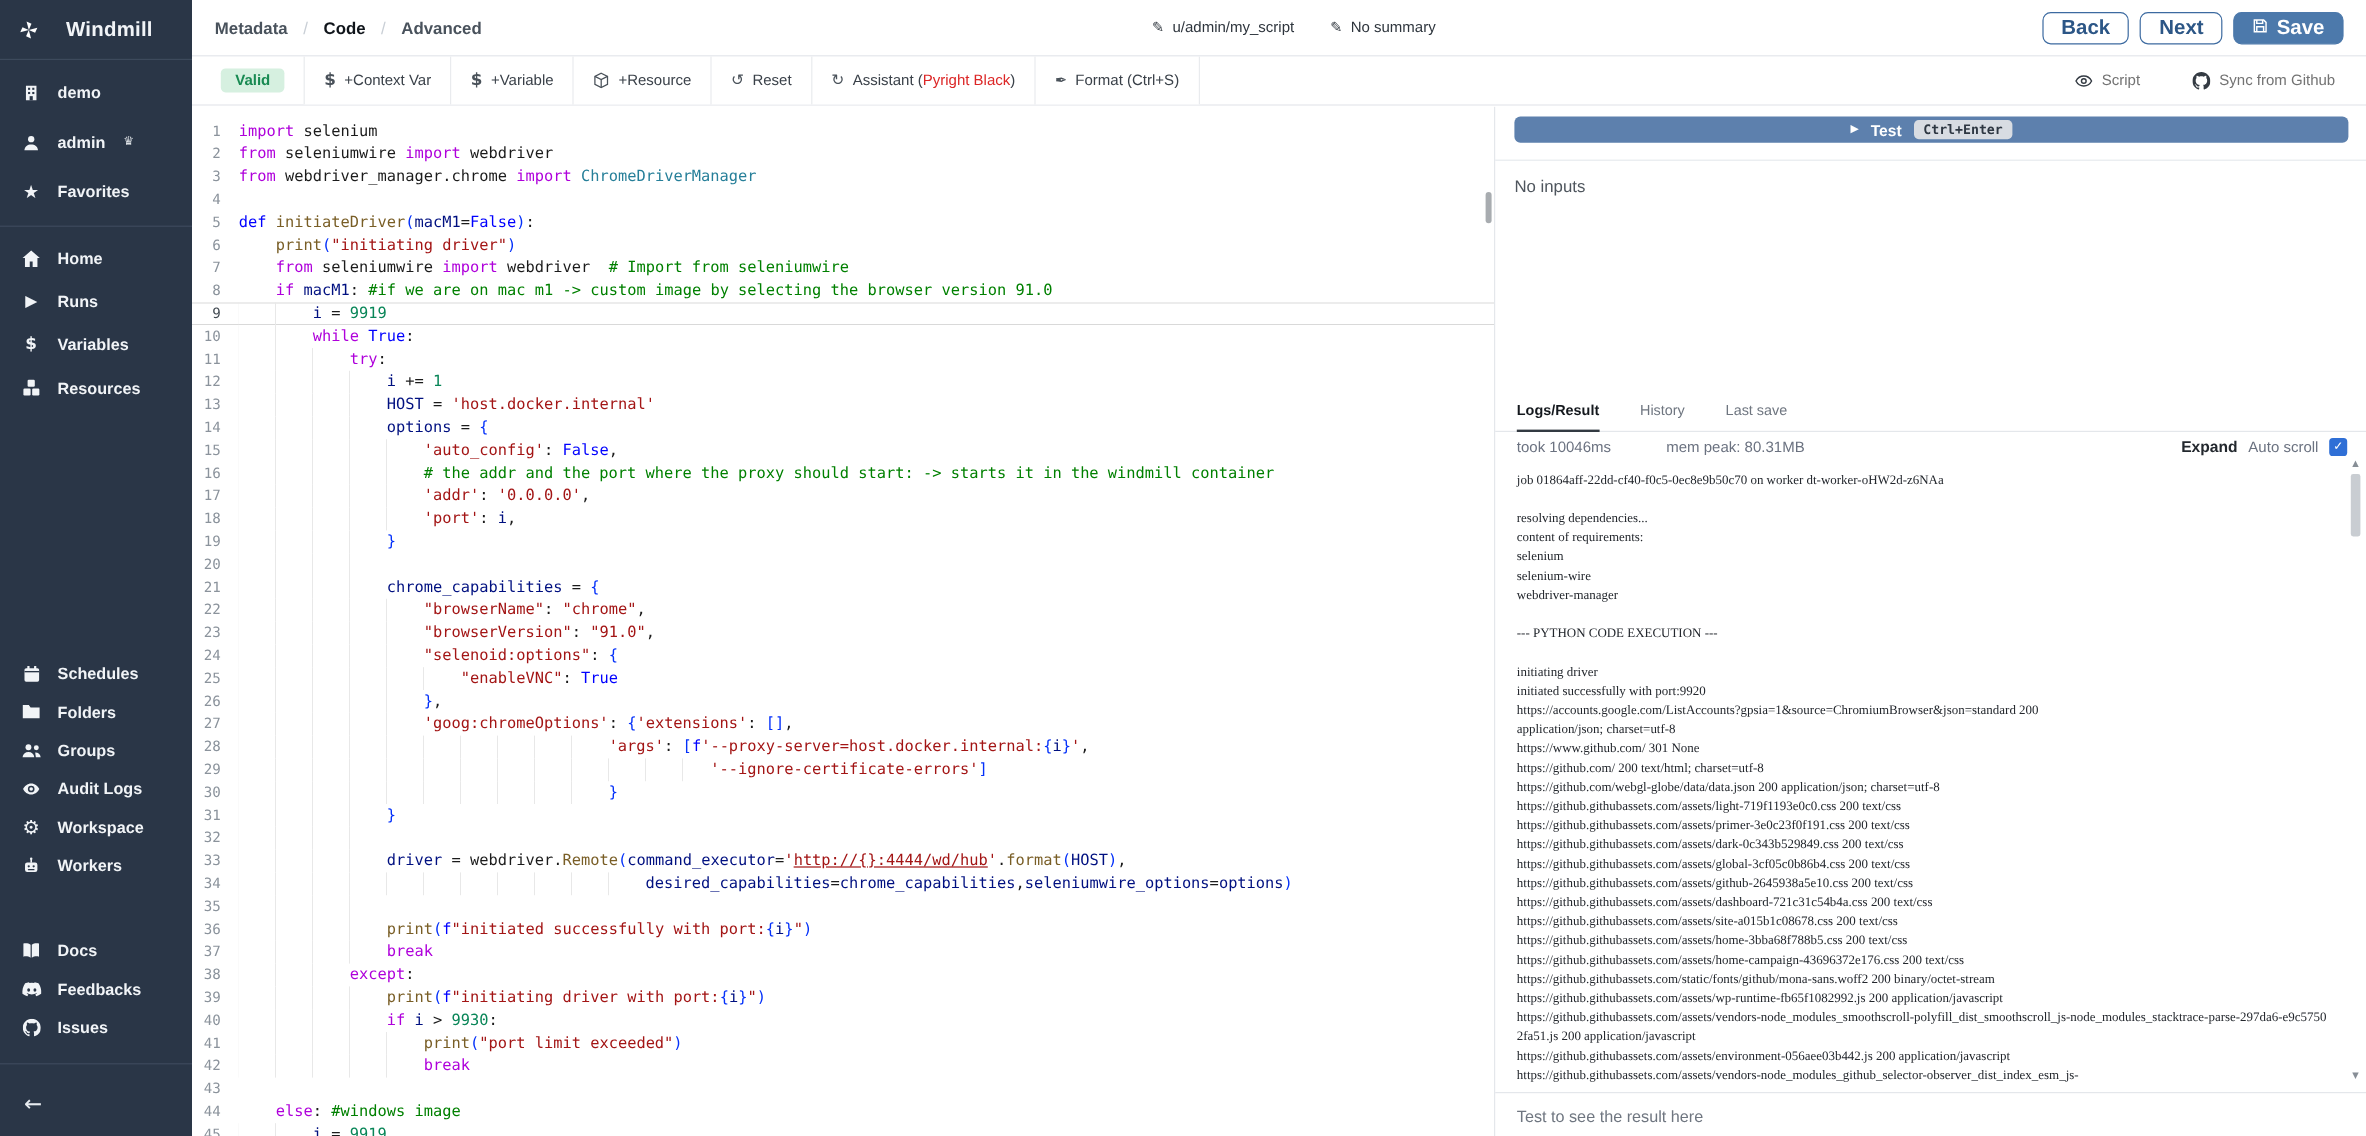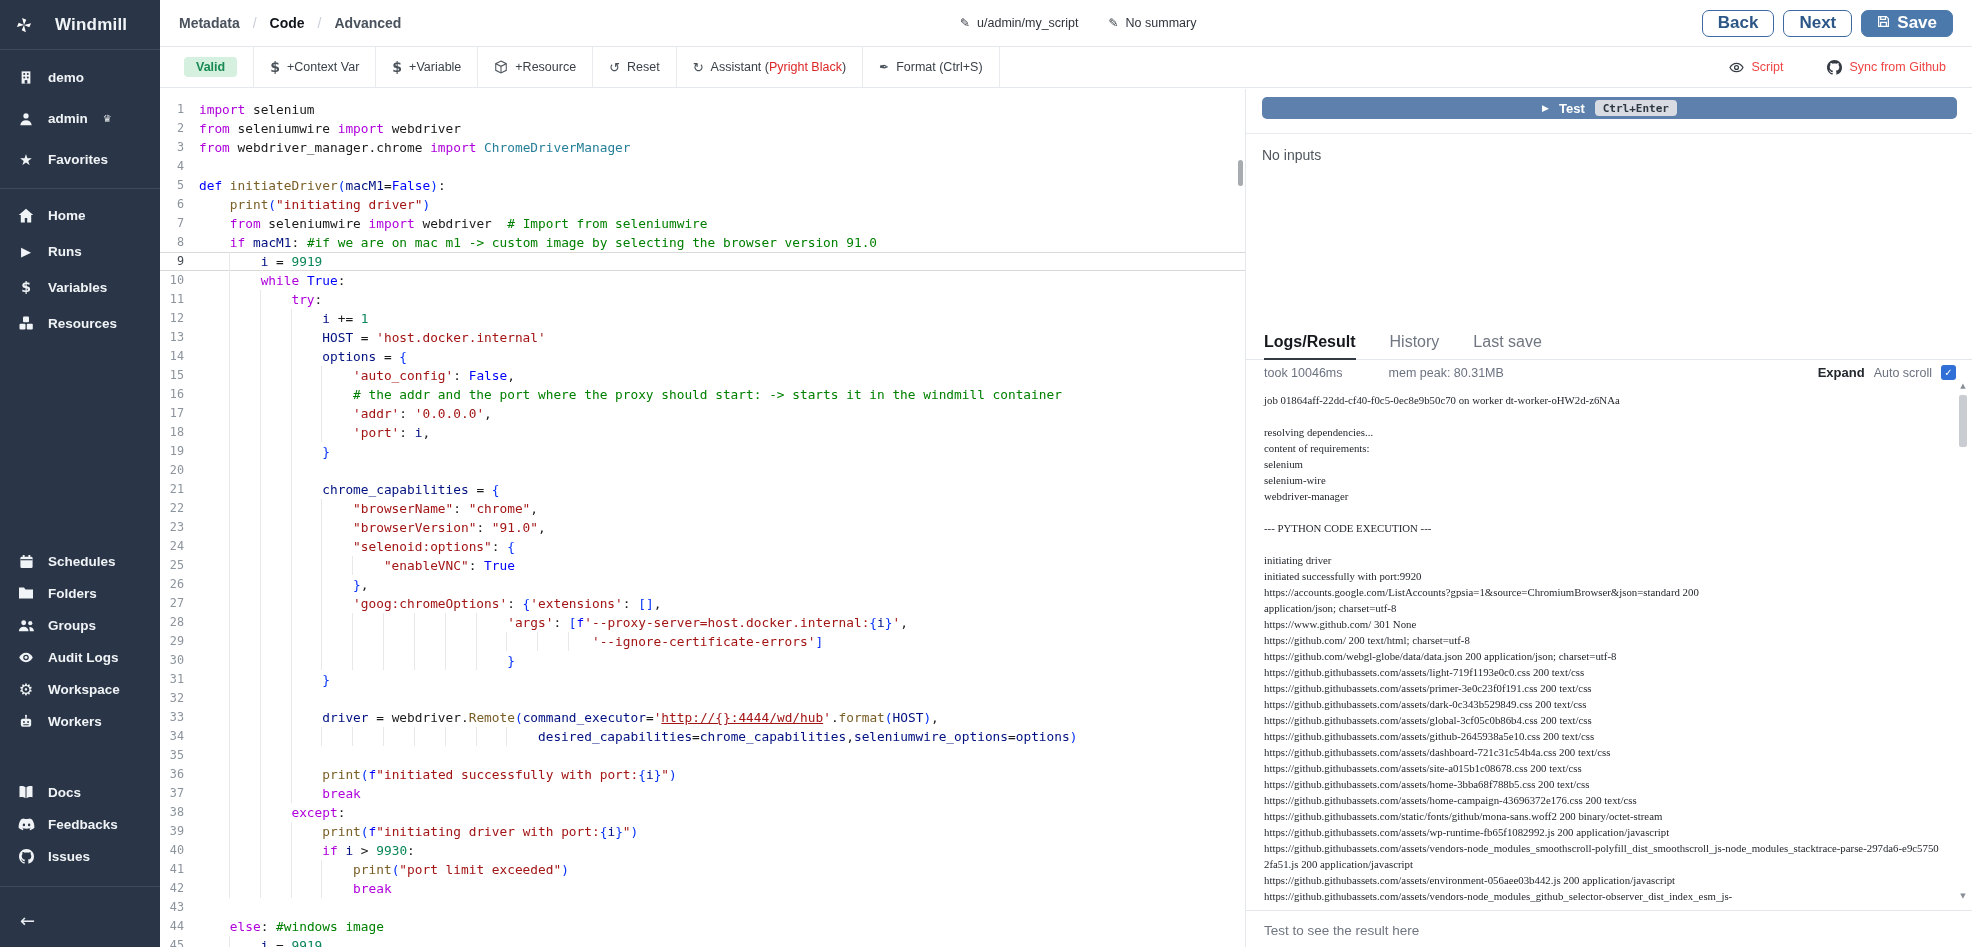--- a/index.html
+++ b/index.html
@@ -40,21 +40,21 @@
   .btn { border:1.5px solid #3c6aa0; color:#2c5686; border-radius:7px; padding:4px 15px; height:27px; display:flex; align-items:center; gap:7px; font-weight:700; font-size:17px; background:#fff; cursor:pointer; }
   .btn.save { background:#4c79ab; border-color:#4c79ab; color:#fff; }
 
   .row2 { margin-left:160px; height:41px; border-bottom:1px solid #e4e7eb; display:flex; align-items:stretch; padding-left:24px; background:#fff; }
   .valid-badge { align-self:center; background:#d6f0e0; color:#188a52; font-size:12.5px; font-weight:600; padding:3px 12px; border-radius:4px; margin-right:16px; }
   .tb-btn { display:flex; align-items:center; gap:7px; padding:0 16px; border-left:1px solid #e9ebee; font-size:12.5px; color:#3a4149; font-weight:500; cursor:pointer; background:#fff; }
   .tb-btn:last-of-type { border-right:1px solid #e9ebee; }
   .tb-btn .ticon { font-size:13px; color:#4a525a; display:flex; align-items:center; }
   .tb-accent { color:#dc2626; }
   .row2-right { margin-left:auto; display:flex; gap:44px; align-items:center; padding-right:26px; }
-  .tb-link { display:flex; align-items:center; gap:7px; font-size:12.5px; color:#ef4444; font-weight:500; cursor:pointer;justify-content:space-between; }
+  .tb-link { display:flex; align-items:center; gap:7px; font-size:12.5px; color:#737373; font-weight:500; cursor:pointer;justify-content:space-between; }
   .tb-link .ticon { display:flex; align-items:center; color:#343b43; }
 
   
   .editor { position:absolute; left:160px; top:89px; width:1085px; height:858px; background:#fff; overflow:hidden; padding-top:11px; cursor:text; }
   .code-line { display:flex; height:19px; line-height:19px; font-family:"DejaVu Sans Mono",monospace; font-size:12.8px; white-space:pre; }
   .code-line.current { box-shadow: inset 0 1px 0 #d9d9d9, inset 0 -1px 0 #d9d9d9; }
   .num { width:24px; text-align:right; color:#8b939c; font-size:11.8px; flex:none; user-select:none; }
   .current .num { color:#424a52; }
   .codecell { margin-left:15px; flex:1; background-repeat:no-repeat; }
   .tk{color:#af00db}.tb{color:#0000ff}.tf{color:#795e26}.tc{color:#267f99}
@@ -64,21 +64,21 @@
 
   
   .panel { position:absolute; left:1245px; top:89px; right:0; bottom:0; border-left:1px solid #e4e7eb; background:#fff; }
   .test-section { height:37px; border-bottom:1px solid #e7eaee; }
   .test-bar { margin:8px 15px 0 16px; height:22px; border-radius:5px; background:#5d80ad; display:flex; align-items:center; justify-content:center; gap:10px; color:#fff; cursor:pointer; }
   .test-bar .play { font-size:9px; }
   .test-bar .tlabel { font-size:13px; font-weight:700; }
   .kbd-badge { background:#d8dce2; color:#2e3742; font-family:"DejaVu Sans Mono",monospace; font-size:11px; padding:1.5px 8px; border-radius:4px; font-weight:700; }
   .inputs { height:191px; padding:13px 16px; font-size:14px; color:#4f565e; }
   .panel-tabs { display:flex; padding:0 18px; height:35px; border-bottom:1px solid #e4e7eb; }
-  .ptab { display:flex; align-items:center; margin-right:34px; font-size:16px; color:#6f7680; border-bottom:2px solid transparent; margin-bottom:-1px; cursor:pointer; }
+  .ptab { display:flex; align-items:center; margin-right:34px; font-size:12px; color:#6f7680; border-bottom:2px solid transparent; margin-bottom:-1px; cursor:pointer; }
   .ptab.active { color:#14181d; font-weight:700; border-bottom-color:#333a42; }
   .status-row { height:25px; display:flex; align-items:center; padding:0 16px 0 18px; font-size:12.5px; color:#6b7280; }
   .status-took { margin-right:46px; }
   .status-right { margin-left:auto; display:flex; align-items:center; gap:9px; }
   .expand-btn { font-size:13px; font-weight:700; color:#23282e; cursor:pointer; }
   .checkbox { width:15px; height:15px; border-radius:3px; background:#2f6fd6; color:#fff; display:flex; align-items:center; justify-content:center; font-size:10px; cursor:pointer; }
   .logs { position:relative; height:526px; overflow:hidden; padding:7px 28px 0 18px; border-bottom:1px solid #e4e7eb; font-family:Liberation Serif, serif; font-size:10.8px; line-height:16px; color:#23272d; }
   .log-line { white-space:pre-wrap; word-break:break-all; min-height:16px; }
   .log-scroll { position:absolute; right:3px; top:293px; height:518px; width:12px; }
   .log-scroll .sarr { position:absolute; left:0; width:12px; text-align:center; font-size:7px; color:#878e96; cursor:pointer; }

